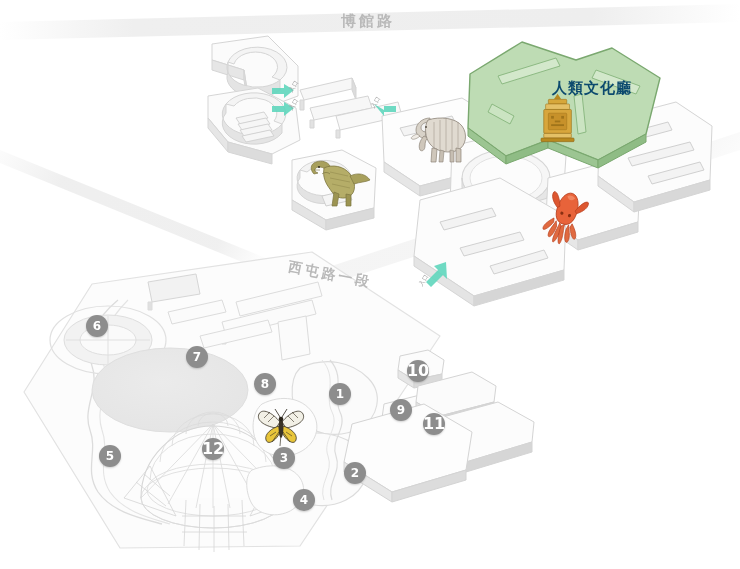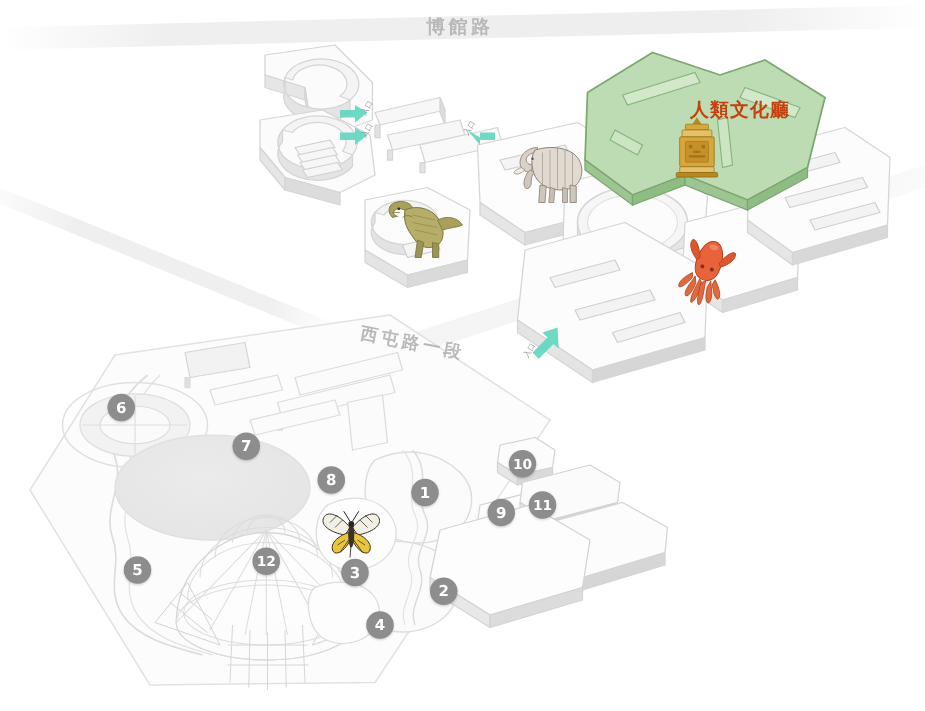--- a/index.html
+++ b/index.html
@@ -7,29 +7,29 @@
        font-family:"DejaVu Sans","Liberation Sans",sans-serif;}
   #map-root{position:relative;width:668px;height:569px;background:#ffffff;padding-left:44px;}
   #map-svg{position:absolute;left:0;top:0;width:740px;height:569px;}
 
   .road-label{position:absolute;color:#b9b9b9;font-weight:700;letter-spacing:3px;
               white-space:nowrap;user-select:none;}
   #road-label-top{left:341px;top:12px;font-size:15px;}
   #road-label-mid{left:290px;top:258px;font-size:14px;transform:rotate(11deg);
                   transform-origin:left top;}
 
-  .hall-label{position:absolute;color:#c2410c;font-size:15px;font-weight:700;
+  .hall-label{position:absolute;color:#0c4a6e;font-size:15px;font-weight:700;
               letter-spacing:1px;white-space:nowrap;}
   #hall-label-human{left:552px;top:79px;}
 
   .marker{position:absolute;width:22px;height:22px;border-radius:50%;
           background:#8d8d8d;color:#ffffff;font-size:12px;font-weight:700;
           display:flex;align-items:center;justify-content:center;
           box-shadow:0 1px 2px rgba(0,0,0,.18);line-height:1;}
-  .marker.wide{font-size:11px;}
+  .marker.wide{font-size:16px;}
 
   .arrow-label{position:absolute;font-size:6px;color:#9a9a9a;white-space:nowrap;}
 </style>
 </head>
 <body>
 
 <div id="map-root">
 
   <svg id="map-svg" viewBox="0 0 740 569">
     <defs>
@@ -381,16 +381,16 @@
   <div class="marker" style="left:329px;top:383px;">1</div>
   <div class="marker" style="left:344px;top:462px;">2</div>
   <div class="marker" style="left:273px;top:447px;">3</div>
   <div class="marker" style="left:293px;top:489px;">4</div>
   <div class="marker" style="left:99px;top:445px;">5</div>
   <div class="marker" style="left:86px;top:315px;">6</div>
   <div class="marker" style="left:186px;top:346px;">7</div>
   <div class="marker" style="left:254px;top:373px;">8</div>
   <div class="marker" style="left:390px;top:399px;">9</div>
   <div class="marker wide" style="left:407px;top:360px;">10</div>
-  <div class="marker wide" style="left:423px;top:393px;">11</div>
+  <div class="marker wide" style="left:423px;top:413px;">11</div>
   <div class="marker wide" style="left:202px;top:438px;">12</div>
 
 </div>
 
 </body></html>

